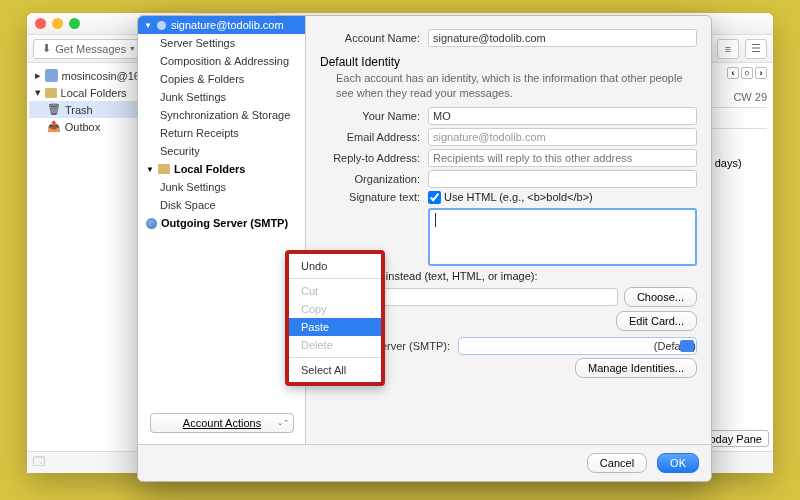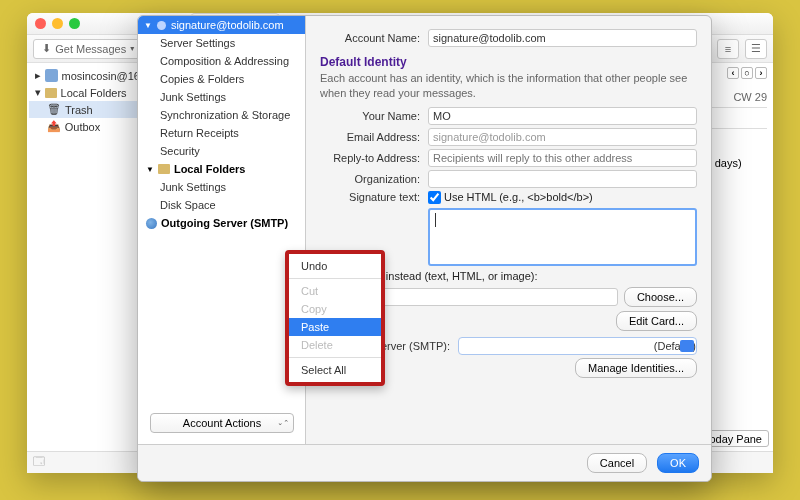--- a/index.html
+++ b/index.html
@@ -42,22 +42,22 @@
 .down { width:13px;height:13px;display:inline-block;background:#7da7d9;border-radius:2px;position:relative; }
 .acct-actions { margin:8px 10px; }
 .dd { border:1px solid #bbb; border-radius:4px; background:linear-gradient(#fff,#f3f3f3); height:20px; display:flex; align-items:center; justify-content:center; position:relative; }
 .dd::after { content:"⌄⌃"; font-size:7px; color:#555; position:absolute; right:4px; line-height:6px; }
 
 .dlg-form { flex:1; padding:10px 14px; font-size:11px; color:#222; overflow:hidden; }
 .row { display:flex; align-items:center; margin:3px 0; }
 .row .lbl { width:100px; text-align:right; margin-right:8px; color:#333; }
 .row input[type=text] { flex:1; border:1px solid #ccc; border-radius:3px; padding:2px 4px; height:18px; background:#fff; color:#333; }
 .row input.ro { color:#999; background:#fff; }
-.section-head { margin:13px 0 2px; font-weight:700; color:#4c1d95; }
-.desc { color:#666; margin:2px 0 6px 0; line-height:1.35; }
+.section-head { margin:13px 0 2px; font-weight:400; color:#000000; }
+.desc { color:#666; margin:2px 0 6px 16px; line-height:1.35; }
 .sig-area { border:2px solid #6fa8f7; border-radius:3px; background:#fff; height:58px; margin:4px 0 4px 108px; position:relative; }
 .sig-area::before { content:""; position:absolute; left:5px; top:3px; width:1px; height:14px; background:#333; }
 .chk-row { margin:4px 0; display:flex; align-items:center; gap:4px; }
 .chk-row input { margin:0 3px 0 0; }
 .btn { border:1px solid #bbb; border-radius:8px; background:linear-gradient(#fff,#f3f3f3); padding:2px 12px; height:20px; }
 .btn.primary { background:linear-gradient(#5aa3ff,#1f78ef); color:#fff; border-color:#1f78ef; }
 .smtp-dd { flex:1; border:1px solid #aac6f0; border-radius:4px; background:#fff; height:18px; display:flex; align-items:center; justify-content:flex-end; color:#333; position:relative; }
 .smtp-dd::after { content:""; position:absolute; right:2px; top:2px; bottom:2px; width:14px; background:#3d82f0; border-radius:2px; }
 .dlg-footer { border-top:1px solid #ccc; padding:8px 12px; display:flex; justify-content:flex-end; gap:10px; background:#f4f4f4; }
 .manage-row { display:flex; justify-content:flex-end; }
@@ -153,21 +153,21 @@
         <span class="tri" style="font-size:8px;">▼</span>
         <span class="fold"></span>
         <span>Local Folders</span>
       </div>
       <div class="sb-item">Junk Settings</div>
       <div class="sb-item">Disk Space</div>
       <div class="sb-group">
         <span class="globe"></span>
         <span>Outgoing Server (SMTP)</span>
       </div>
-      <div style="position:absolute; bottom:40px; left:0; width:168px; padding:0 2px;">
+      <div style="position:absolute; bottom:40px; left:0; width:168px; padding:0 2px;text-decoration:underline;">
         <div class="dd acct-actions">
           <span>Account Actions</span>
         </div>
       </div>
     </div>
 
     <div class="dlg-form">
       <div class="row">
         <span class="lbl">Account Name:</span>
         <input type="text" value="signature@todolib.com" style="">

